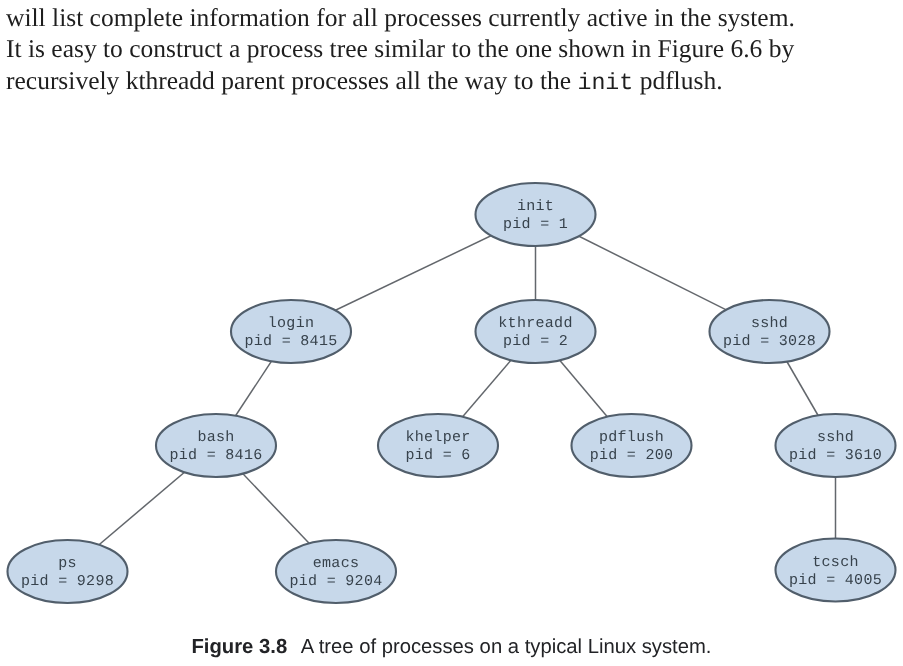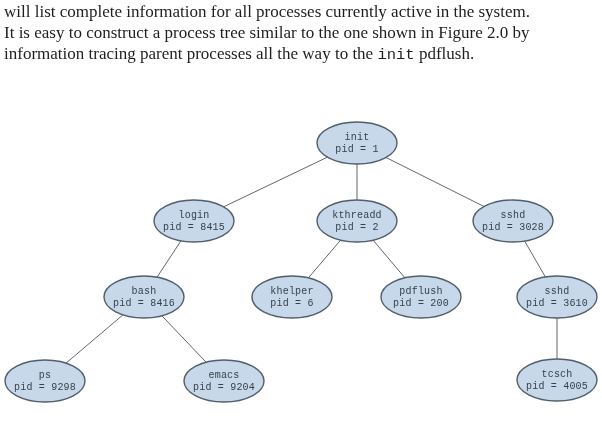--- a/index.html
+++ b/index.html
@@ -58,22 +58,22 @@
   .caption-label { font-weight: bold; }
   .caption-text { margin-left: 9px; }
 </style>
 </head>
 <body>
 
 <div id="page">
 
   <div class="paragraph">
     <div class="pline">will list complete information for all processes currently active in the system.</div>
-    <div class="pline">It is easy to construct a process tree similar to the one shown in Figure 2.0 by</div>
-    <div class="pline"><span>information tracing parent processes all the way to the </span><span class="mono-inline">init</span><span> pdflush.</span></div>
+    <div class="pline">It is easy to construct a process tree similar to the one shown in Figure 6.6 by</div>
+    <div class="pline"><span>recursively kthreadd parent processes all the way to the </span><span class="mono-inline">init</span><span> pdflush.</span></div>
   </div>
 
   <svg id="tree-svg" viewBox="0 0 602 444" xmlns="http://www.w3.org/2000/svg">
       <line x1="357" y1="143" x2="194" y2="221" stroke="#63676c" stroke-width="1"></line>
       <line x1="357" y1="143" x2="357" y2="221" stroke="#63676c" stroke-width="1"></line>
       <line x1="357" y1="143" x2="513" y2="221" stroke="#63676c" stroke-width="1"></line>
       <line x1="194" y1="221" x2="144" y2="297" stroke="#63676c" stroke-width="1"></line>
       <line x1="357" y1="221" x2="292" y2="297" stroke="#63676c" stroke-width="1"></line>
       <line x1="357" y1="221" x2="421" y2="297" stroke="#63676c" stroke-width="1"></line>
       <line x1="513" y1="221" x2="557" y2="297" stroke="#63676c" stroke-width="1"></line>
@@ -130,14 +130,17 @@
         <text x="224" y="378" text-anchor="middle" class="node-label" fill="#37424c">emacs</text>
         <text x="224" y="390" text-anchor="middle" class="node-label" fill="#37424c">pid = 9204</text>
       </g>
       <g>
         <ellipse cx="557" cy="380" rx="40" ry="21" fill="#c7d8ea" stroke="#515e6b" stroke-width="1.4"></ellipse>
         <text x="557" y="377" text-anchor="middle" class="node-label" fill="#37424c">tcsch</text>
         <text x="557" y="389" text-anchor="middle" class="node-label" fill="#37424c">pid = 4005</text>
       </g>
     </svg>
 
+  <div class="caption">
+    <span class="caption-label">Figure 3.8</span><span class="caption-text">A tree of processes on a typical Linux system.</span>
+  </div>
 
 </div>
 
 </body></html>

